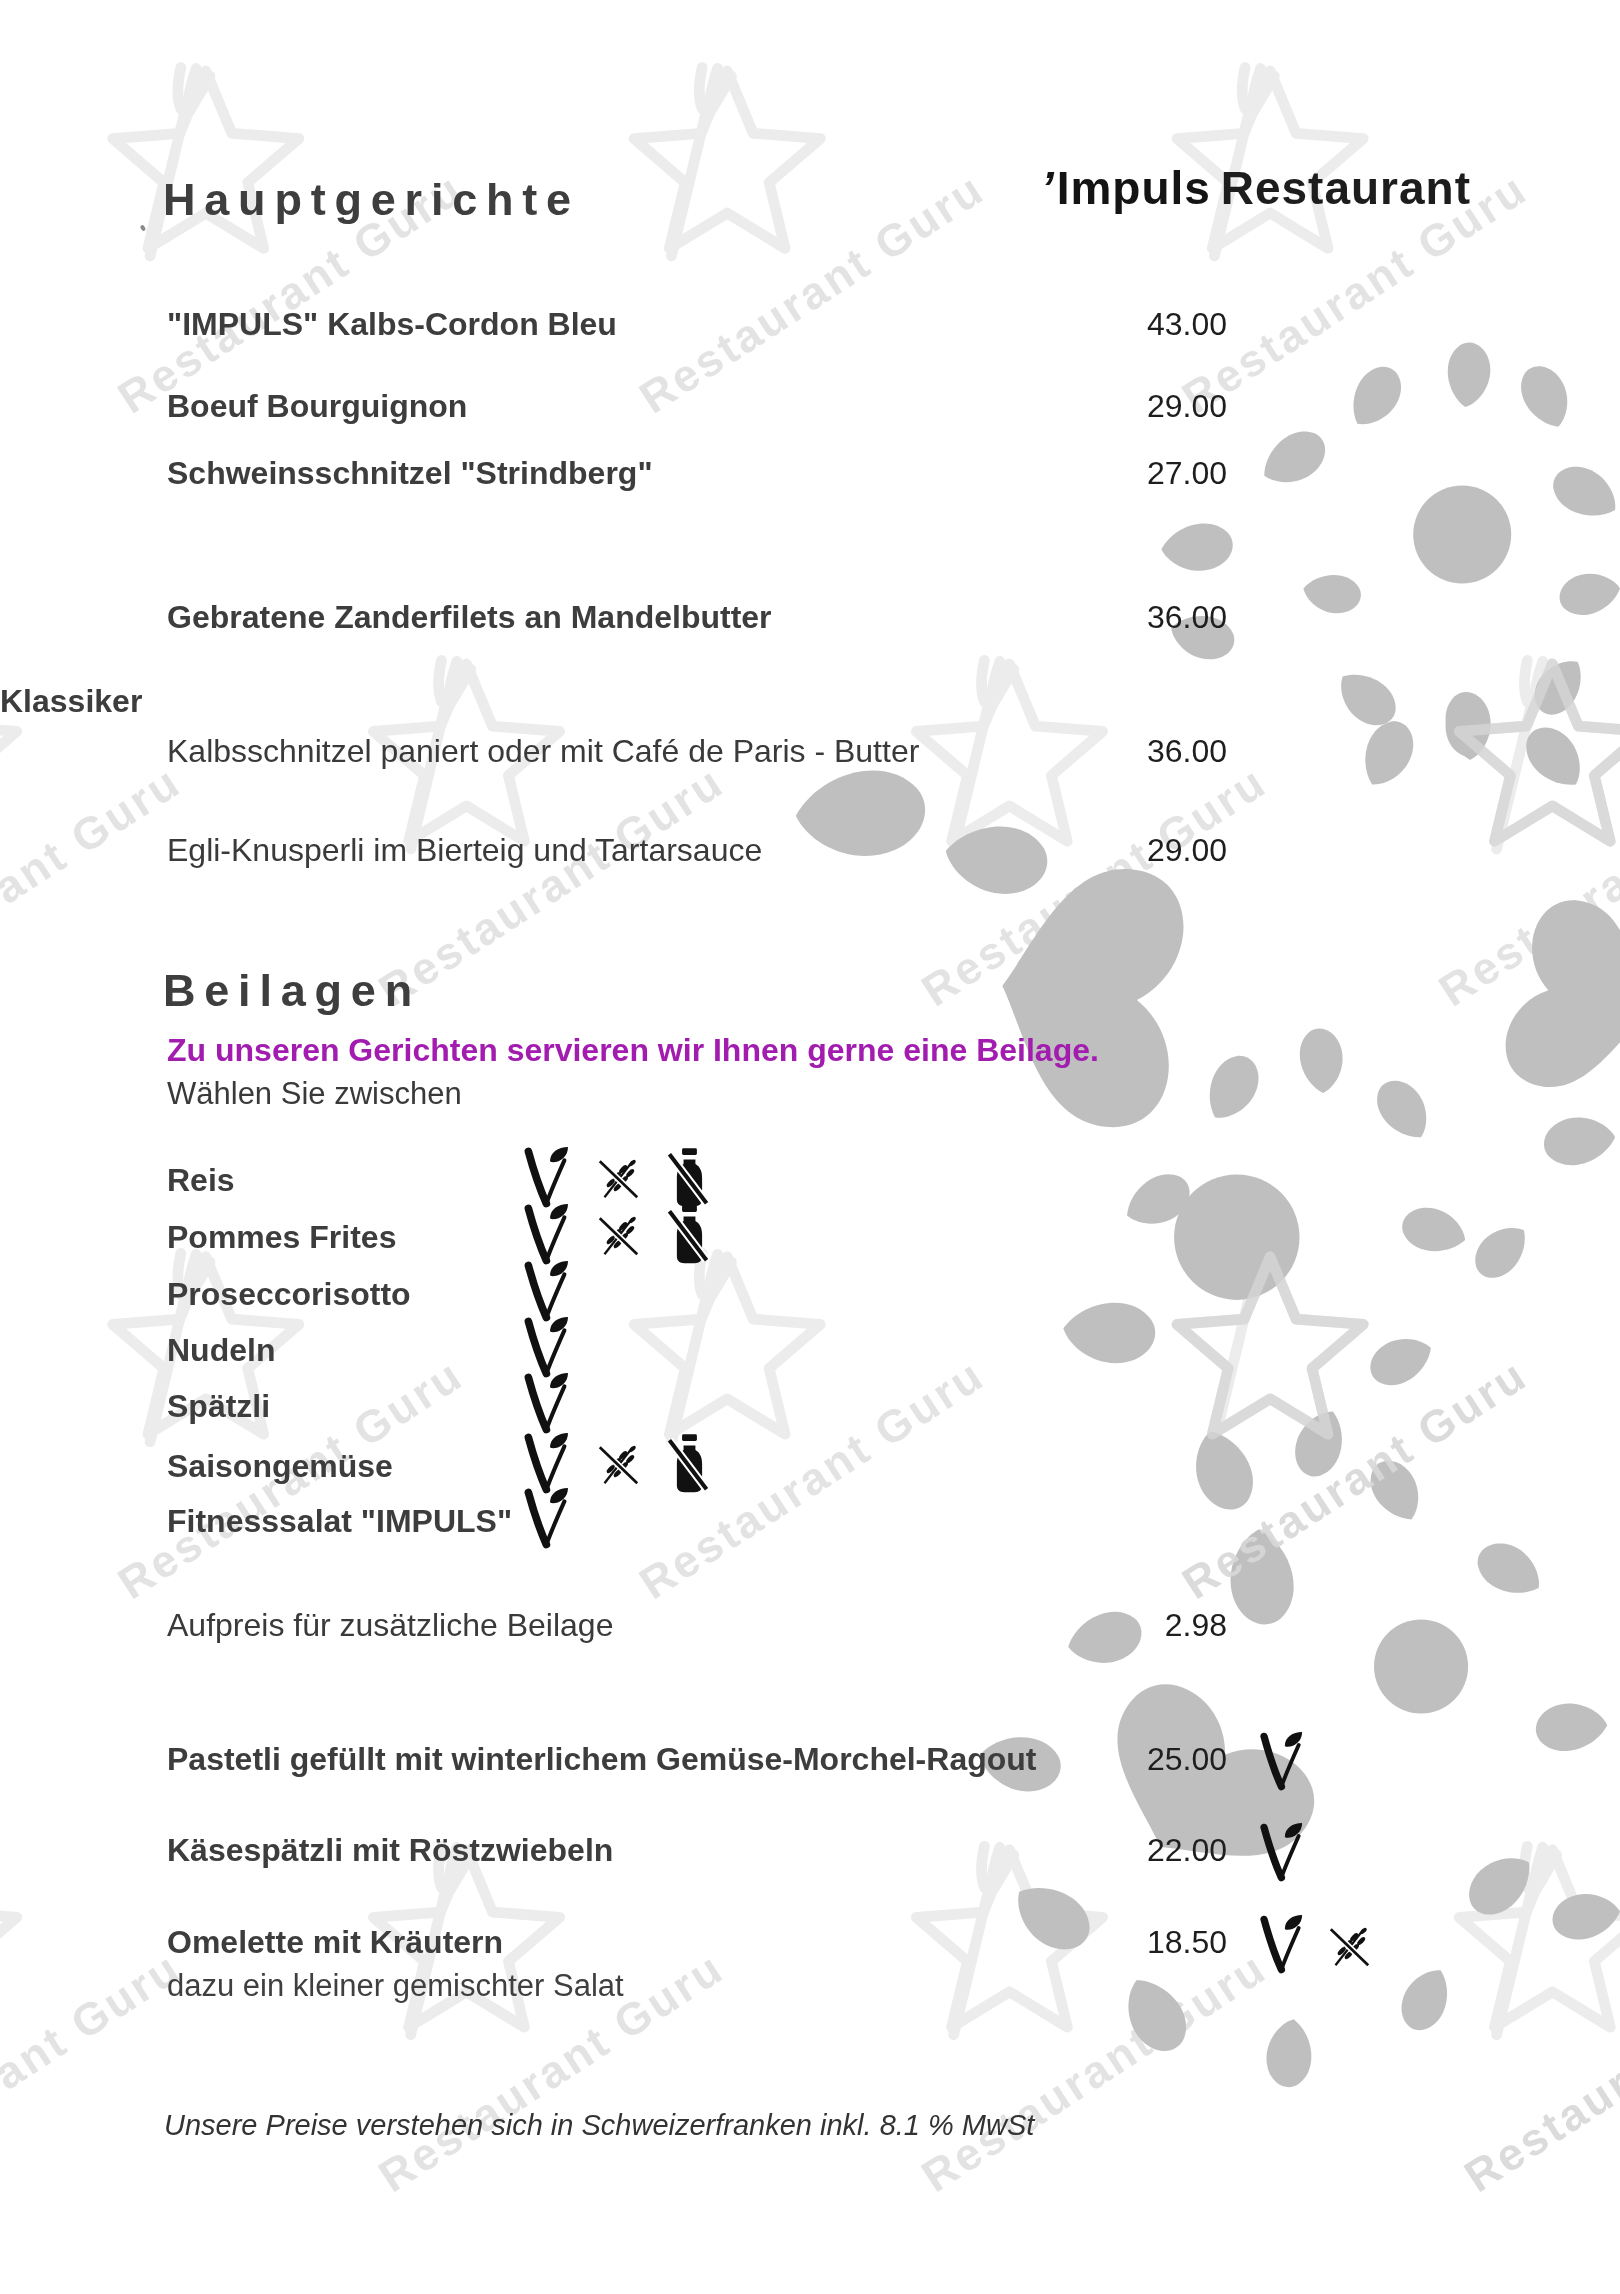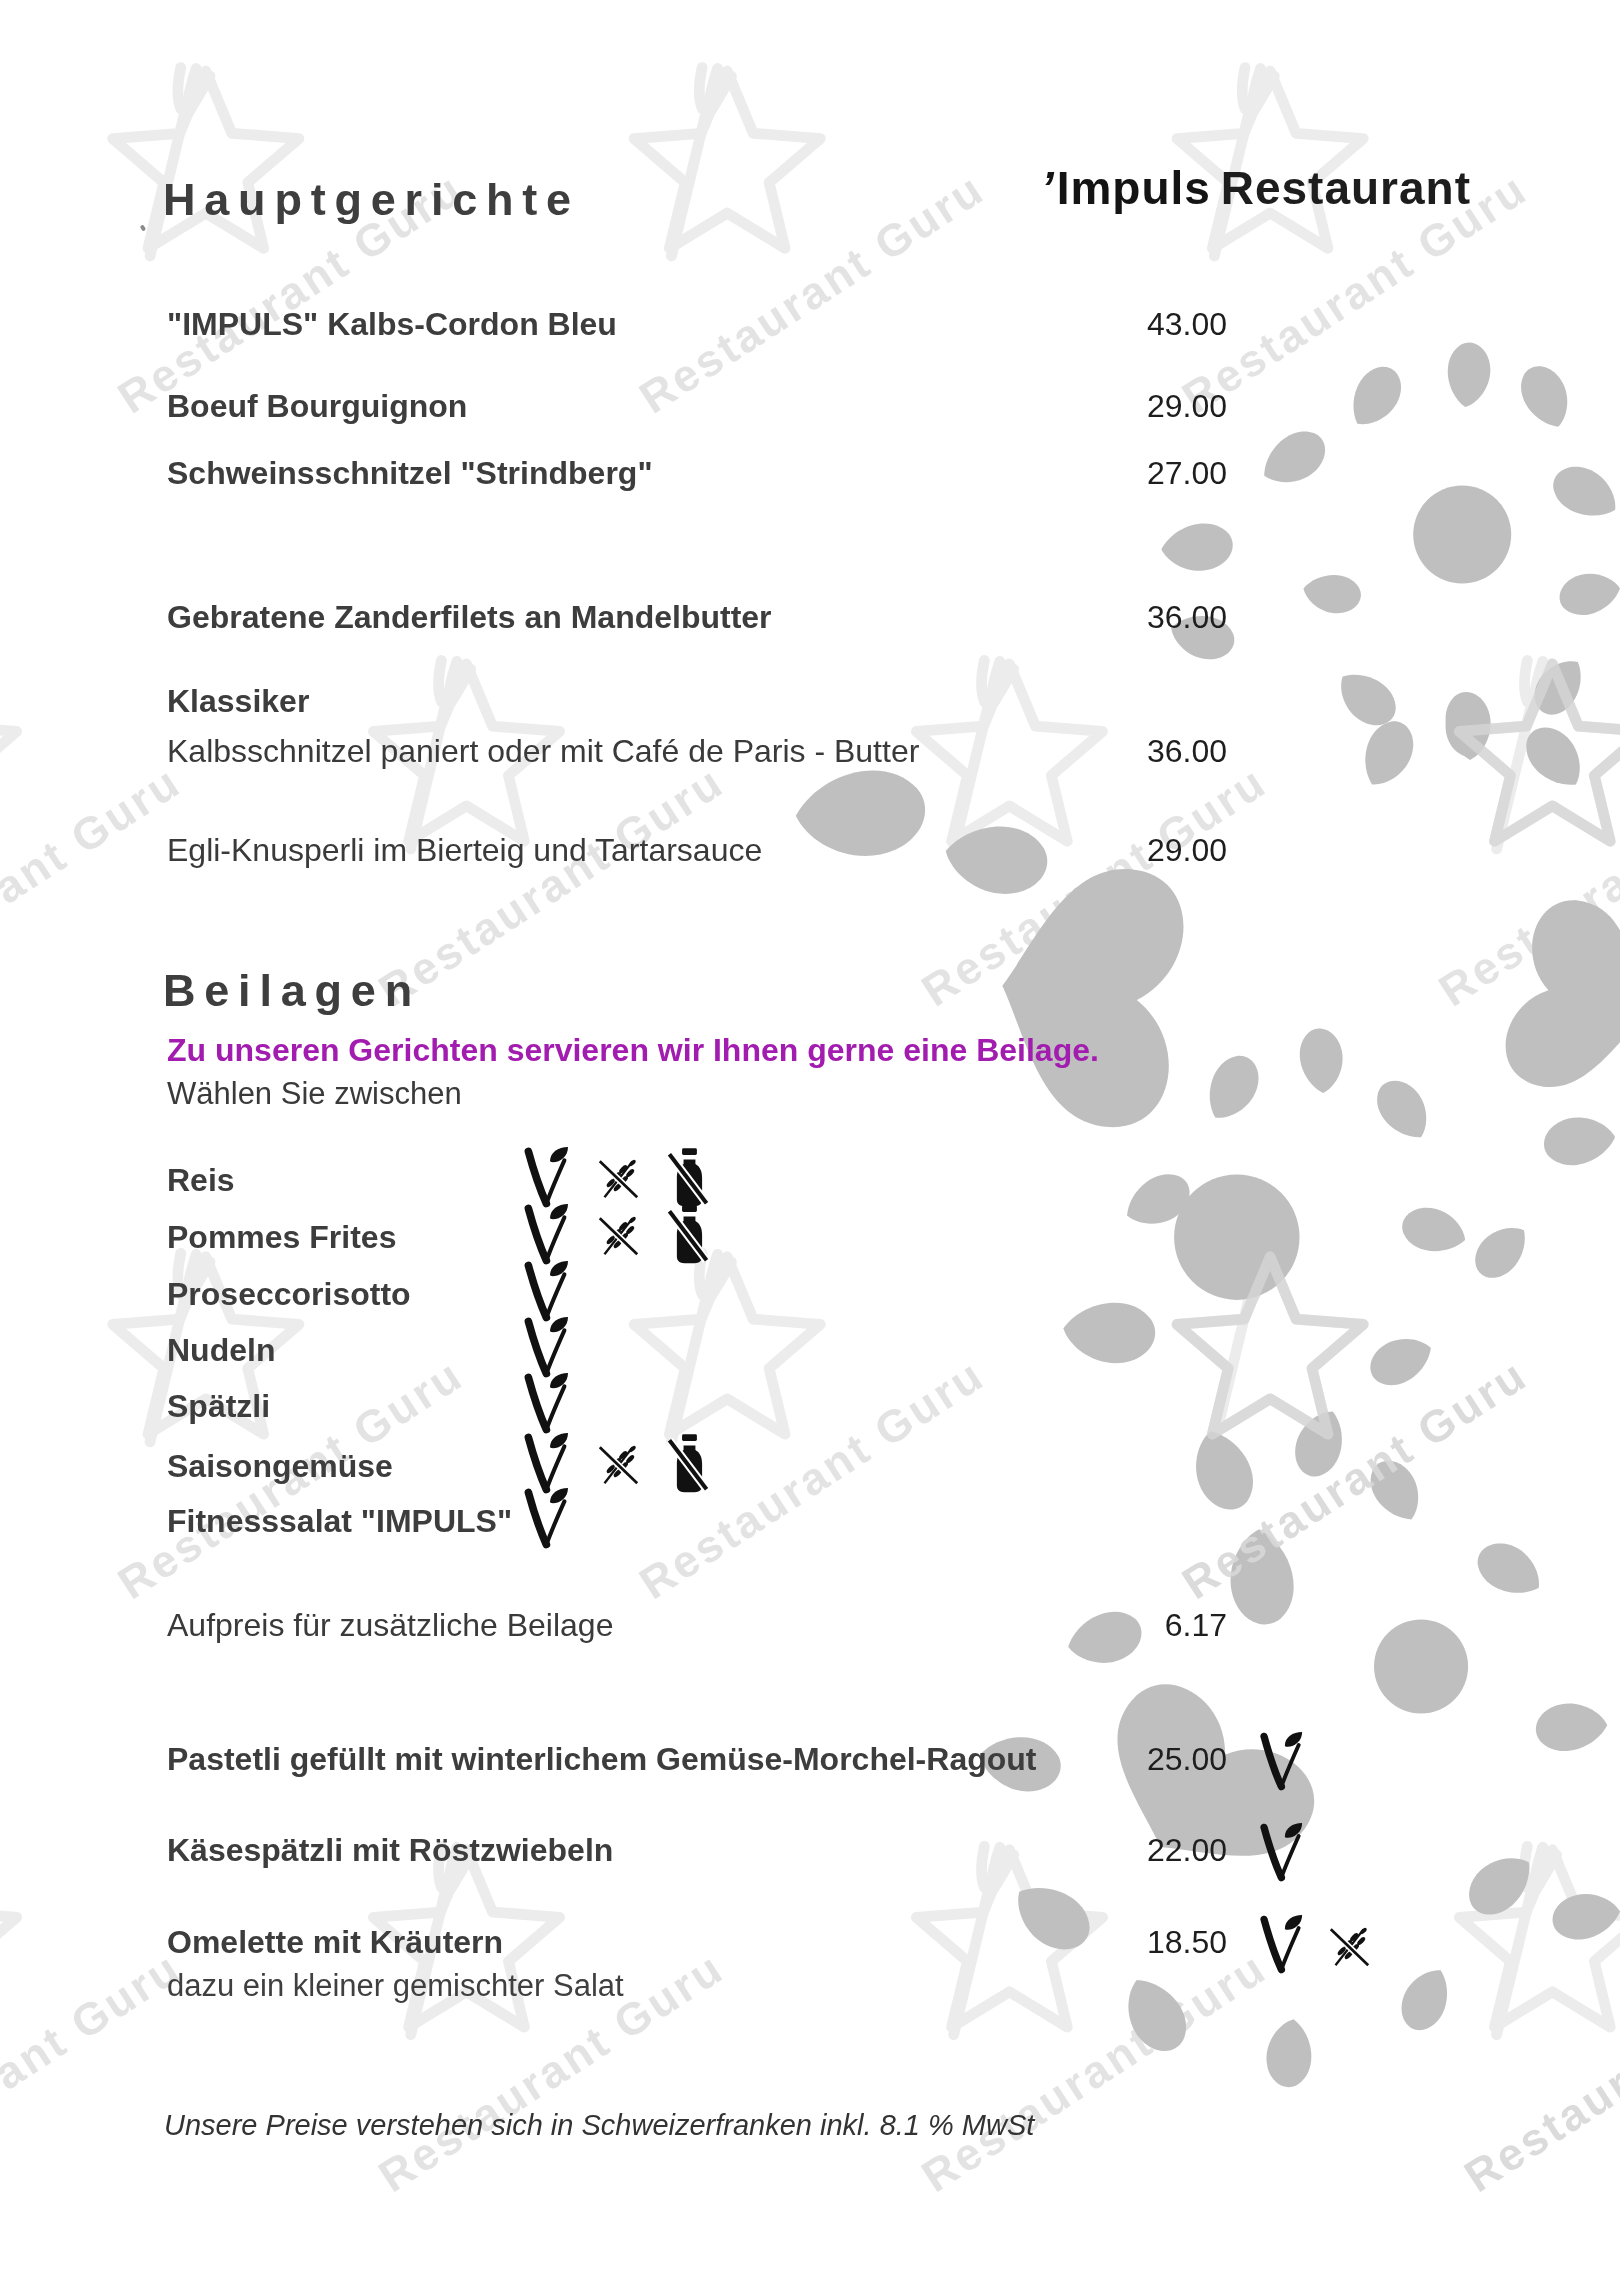--- a/index.html
+++ b/index.html
@@ -23,21 +23,21 @@
     left:163px;font-size:45px;font-weight:bold;letter-spacing:8.8px;color:#3e3e3e;white-space:nowrap;
   }
   .brand{left:1041px;top:161px;font-size:46px;white-space:nowrap;color:#141414;}
   .brand .mark{font-weight:bold;font-style:italic;margin-right:2.9px;}
   .brand .bold{font-weight:bold;letter-spacing:1px;}
   .brand .light{font-weight:700;color:#1d1d1d;margin-left:9.8px;letter-spacing:1px;}
 
   .item-name{display:inline-block;margin-left:167px;font-size:32px;font-weight:bold;color:#3d3d3d;white-space:nowrap;}
   .item-name.regular{font-weight:normal;color:#3a3a3a;}
   .price{position:absolute;left:1137px;top:0;width:90px;text-align:right;font-size:32px;font-weight:normal;color:#1e1e1e;}
-  .section-head{display:inline-block;margin-left:167px;font-size:32px;font-weight:bold;color:#3d3d3d;}
+  .section-head{display:inline-block;font-size:32px;font-weight:bold;color:#3d3d3d;}
   .intro-bold{display:inline-block;margin-left:167px;font-size:32px;font-weight:bold;color:#a21caf;white-space:nowrap;}
   .intro-reg{display:inline-block;margin-left:167px;font-size:31px;font-weight:normal;color:#3a3a3a;white-space:nowrap;}
   .sub-note{display:inline-block;margin-left:167px;font-size:31px;font-weight:normal;color:#3f3f3f;white-space:nowrap;}
   .footer-note{display:inline-block;margin-left:164px;font-size:29px;font-style:italic;color:#333333;white-space:nowrap;}
 
   .sicon{position:absolute;top:-15.7px;}
   .sicon svg{display:block;}
   .picon{position:absolute;top:-9.8px;}
   .picon svg{display:block;}
 
@@ -315,21 +315,21 @@
     <span class="item-name">Fitnesssalat "IMPULS"</span>
     <span class="sicon" style="left:522px">
         <svg width="47" height="63" viewBox="0 0 52 70">
           <use href="#ic-veg"></use>
         </svg>
       </span>
   </div>
 
   <div class="row" style="top:1607px">
     <span class="item-name regular">Aufpreis für zusätzliche Beilage</span>
-    <span class="price">6.17</span>
+    <span class="price">2.98</span>
   </div>
 
   <div class="row" style="top:1741px">
     <span class="item-name">Pastetli gefüllt mit winterlichem Gemüse-Morchel-Ragout</span>
     <span class="price">25.00</span>
     <span class="picon" style="left:1258px">
         <svg width="45" height="61" viewBox="0 0 52 70">
           <use href="#ic-veg"></use>
         </svg>
       </span>

